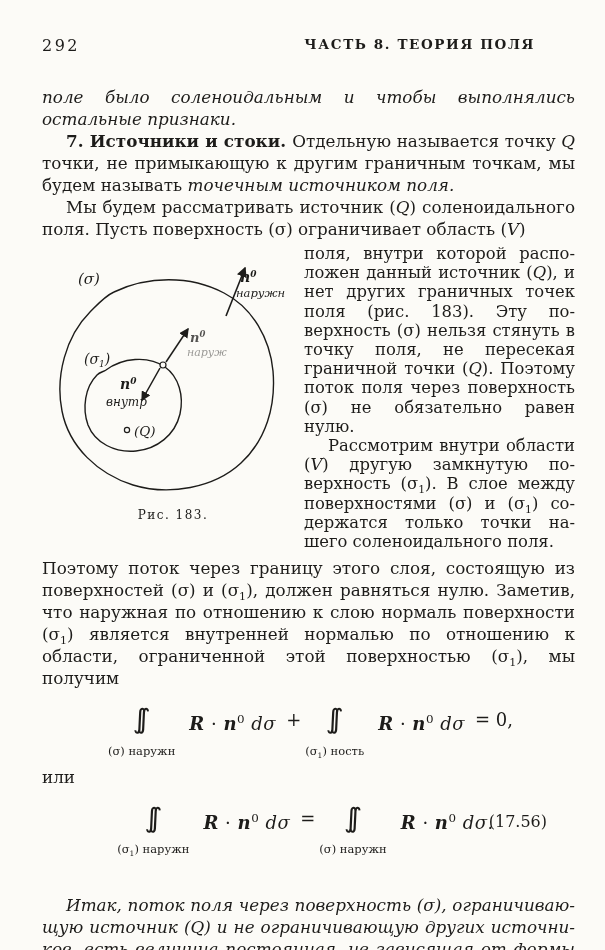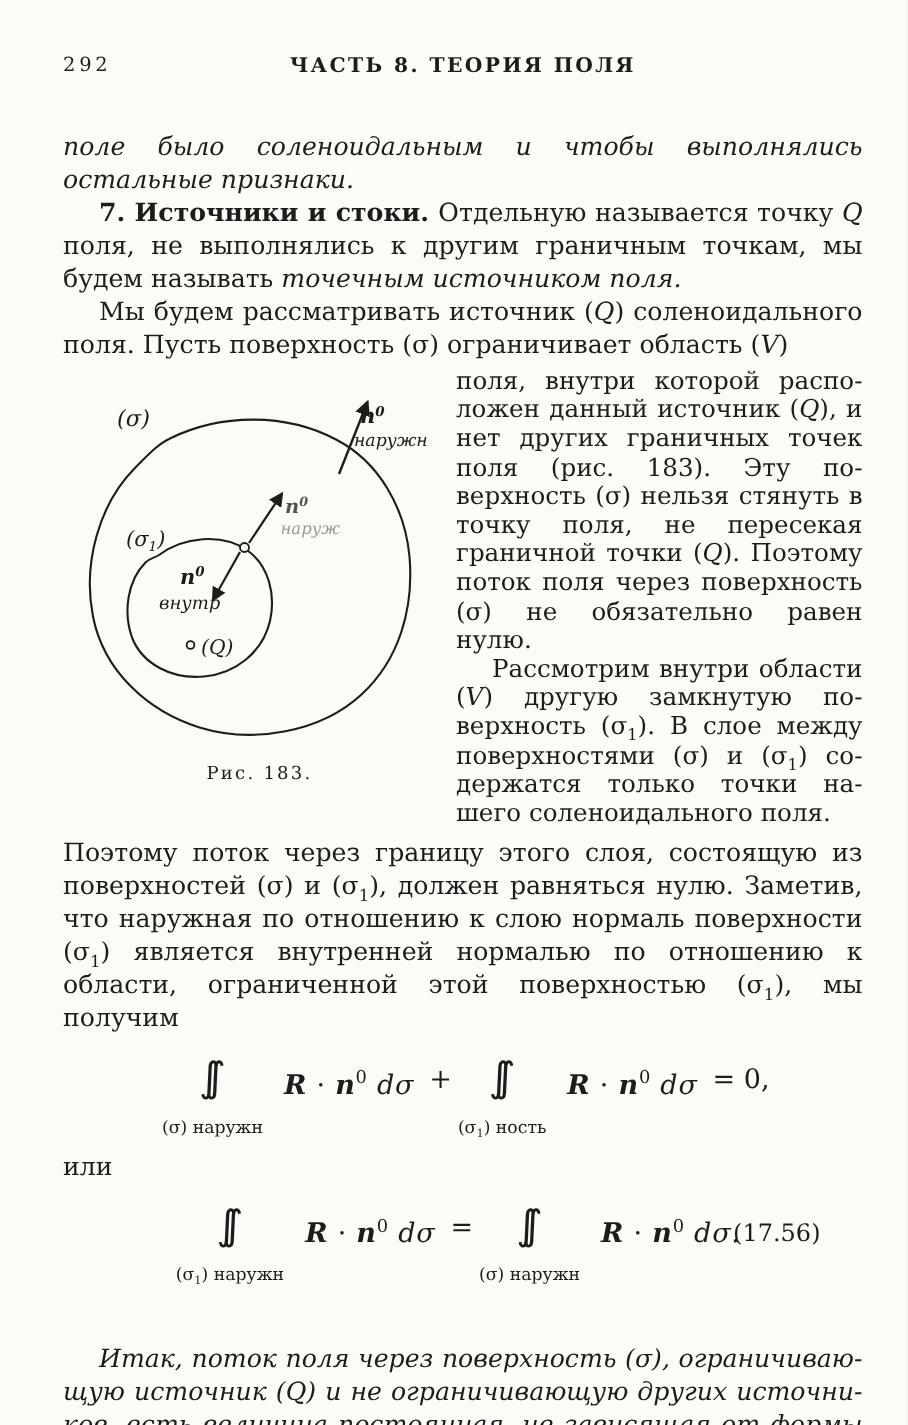--- a/index.html
+++ b/index.html
@@ -3,22 +3,22 @@
 <meta charset="utf-8">
 <style>
   html,body{margin:0;padding:0;background:#e9e7e2;}
   .page{
     width:605px;height:950px;box-sizing:border-box;position:relative;
     background:#fcfbf7;color:#1d1c1a;
     font-family:"DejaVu Serif","Liberation Serif",serif;
     padding:36px 30px 0 42px;overflow:hidden;
   }
   .hdr{position:relative;height:20px;margin-bottom:30px;}
-  .hdr .num{position:absolute;left:0;top:0;font-size:13px;letter-spacing:2.5px;}
-  .hdr .title{position:absolute;left:40px;right:40px;text-align:center;
+  .hdr .num{position:absolute;left:0;top:0;font-size:16px;letter-spacing:2.5px;}
+  .hdr .title{position:absolute;left:40px;right:40px;text-align:right;
     font-size:13.5px;font-weight:bold;letter-spacing:1.6px;}
   p{margin:0;text-align:justify;font-size:16.8px;line-height:22px;}
   .ind{text-indent:24px;}
   .itp{font-style:italic;}
   .b{font-weight:bold;}
   .i{font-style:italic;}
   .bi{font-weight:bold;font-style:italic;}
   .sup{font-size:66%;vertical-align:super;line-height:0;}
   .sb{font-size:66%;vertical-align:sub;line-height:0;}
   .band{display:flex;margin-top:4px;}
@@ -46,21 +46,21 @@
 
 <div class="page">
 
   <div class="hdr">
     <span class="num">292</span>
     <span class="title">ЧАСТЬ 8. ТЕОРИЯ ПОЛЯ</span>
   </div>
 
   <p class="itp"><span class="i">поле было соленоидальным и чтобы выполнялись остальные признаки.</span></p>
 
-  <p class="ind"><span class="b">7. Источники и стоки. </span><span>Отдельную называется точку </span><span class="i">Q</span><span> поля, не выполнялись к другим граничным точкам, мы будем называть </span><span class="i">точечным источником поля.</span></p>
+  <p class="ind"><span class="b">7. Источники и стоки. </span><span>Отдельную называется точку </span><span class="i">Q</span><span> точки, не примыкающую к другим граничным точкам, мы будем называть </span><span class="i">точечным источником поля.</span></p>
 
   <p class="ind"><span>Мы будем рассматривать источник (</span><span class="i">Q</span><span>) соленоидально­го поля. Пусть поверхность (σ) ограничивает область (</span><span class="i">V</span><span>)</span></p>
 
   <div class="band">
     <div class="figcol">
       <svg width="258" height="248" viewBox="0 0 258 248">
         <defs>
           <marker id="ah" viewBox="0 0 10 10" refX="8.5" refY="5" markerWidth="6.5" markerHeight="6.5" orient="auto">
             <path d="M0,0 L10,5 L0,10 z" fill="#1d1c1a"></path>
           </marker>

